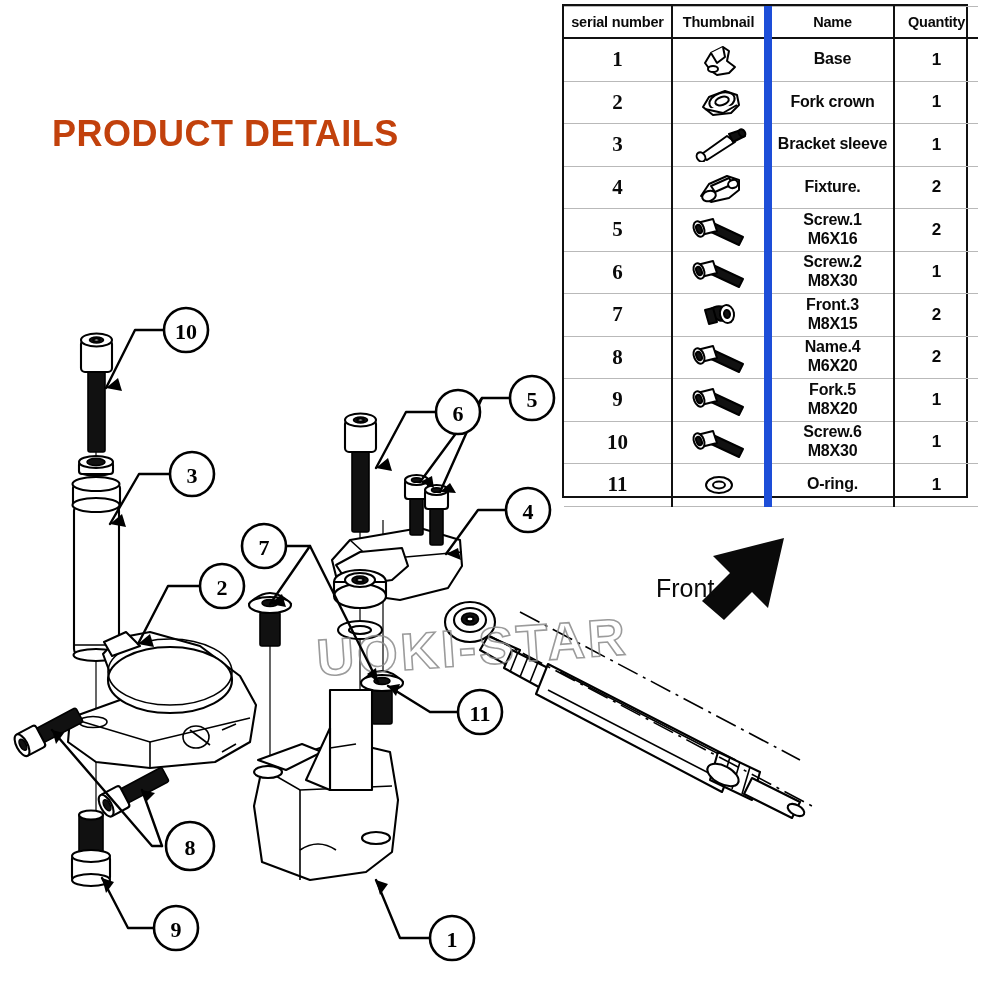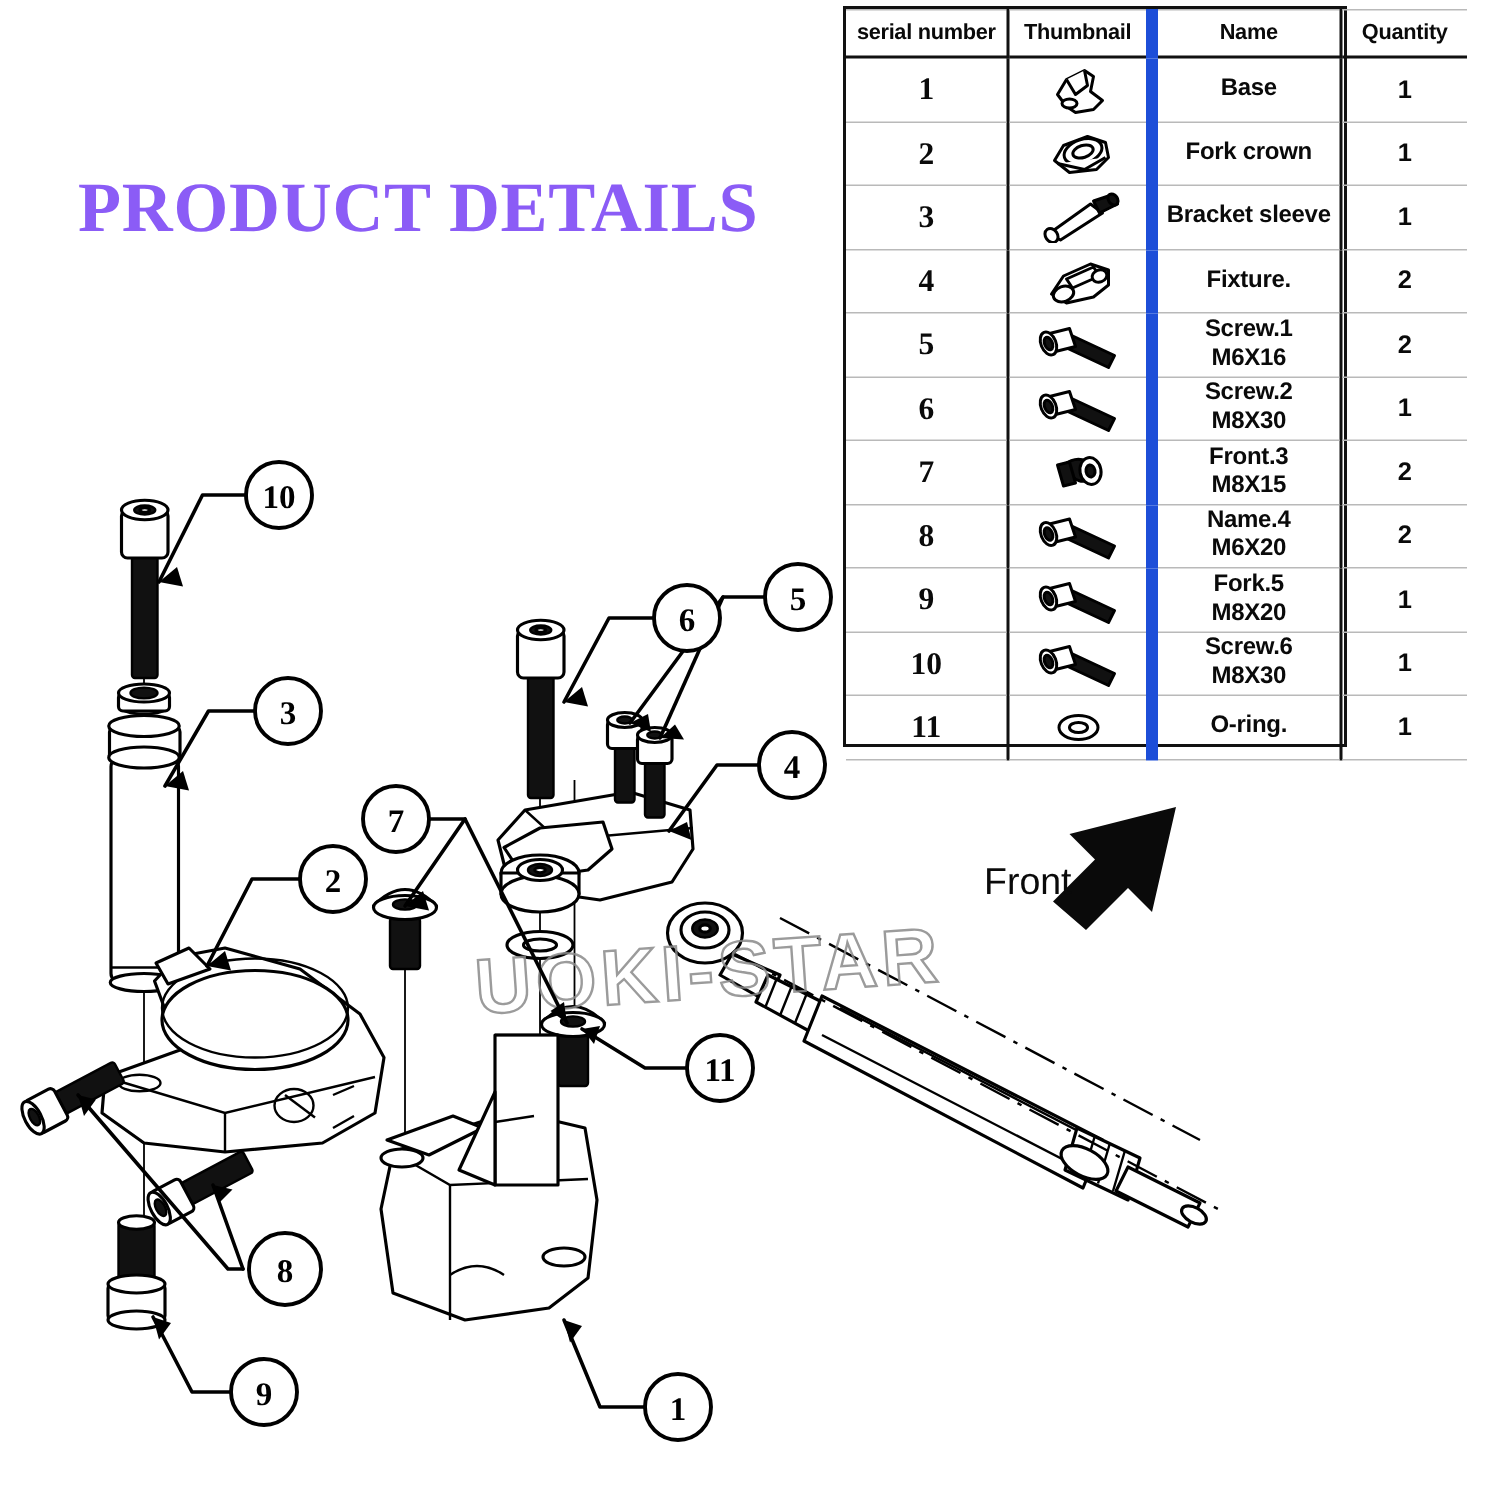--- a/index.html
+++ b/index.html
@@ -18,46 +18,46 @@
   }
 
   
   #title-block {
     position: absolute;
     left: 52px;
     top: 116px;
     width: 470px;
   }
   #main-title {
-    font-family: Liberation Serif, serif;
-    font-weight: bold;
-    font-size: 47px;
+    font-family: Liberation Sans, sans-serif;
+    font-weight: bold;
+    font-size: 36px;
     letter-spacing: 0.5px;
     line-height: 1.0;
-    color: #8b5cf6;
+    color: #c2410c;
     white-space: nowrap;
   }
   #sub-title {
     font-family: "Liberation Sans", sans-serif;
     font-weight: bold;
     font-size: 25.5px;
     letter-spacing: 0.3px;
     line-height: 1.0;
     color: #0a0a0a;
     text-align: center;
     margin-top: 5px;
     white-space: nowrap;
   }
 
   
   #parts-table-wrap {
     position: absolute;
     left: 562px;
     top: 4px;
-    width: 336px;
+    width: 406px;
     height: 494px;
     border: 2.2px solid #111;
     box-sizing: border-box;
     background: #fff;
   }
   table.parts {
     width: 100%;
     height: 100%;
     border-collapse: collapse;
     table-layout: fixed;

